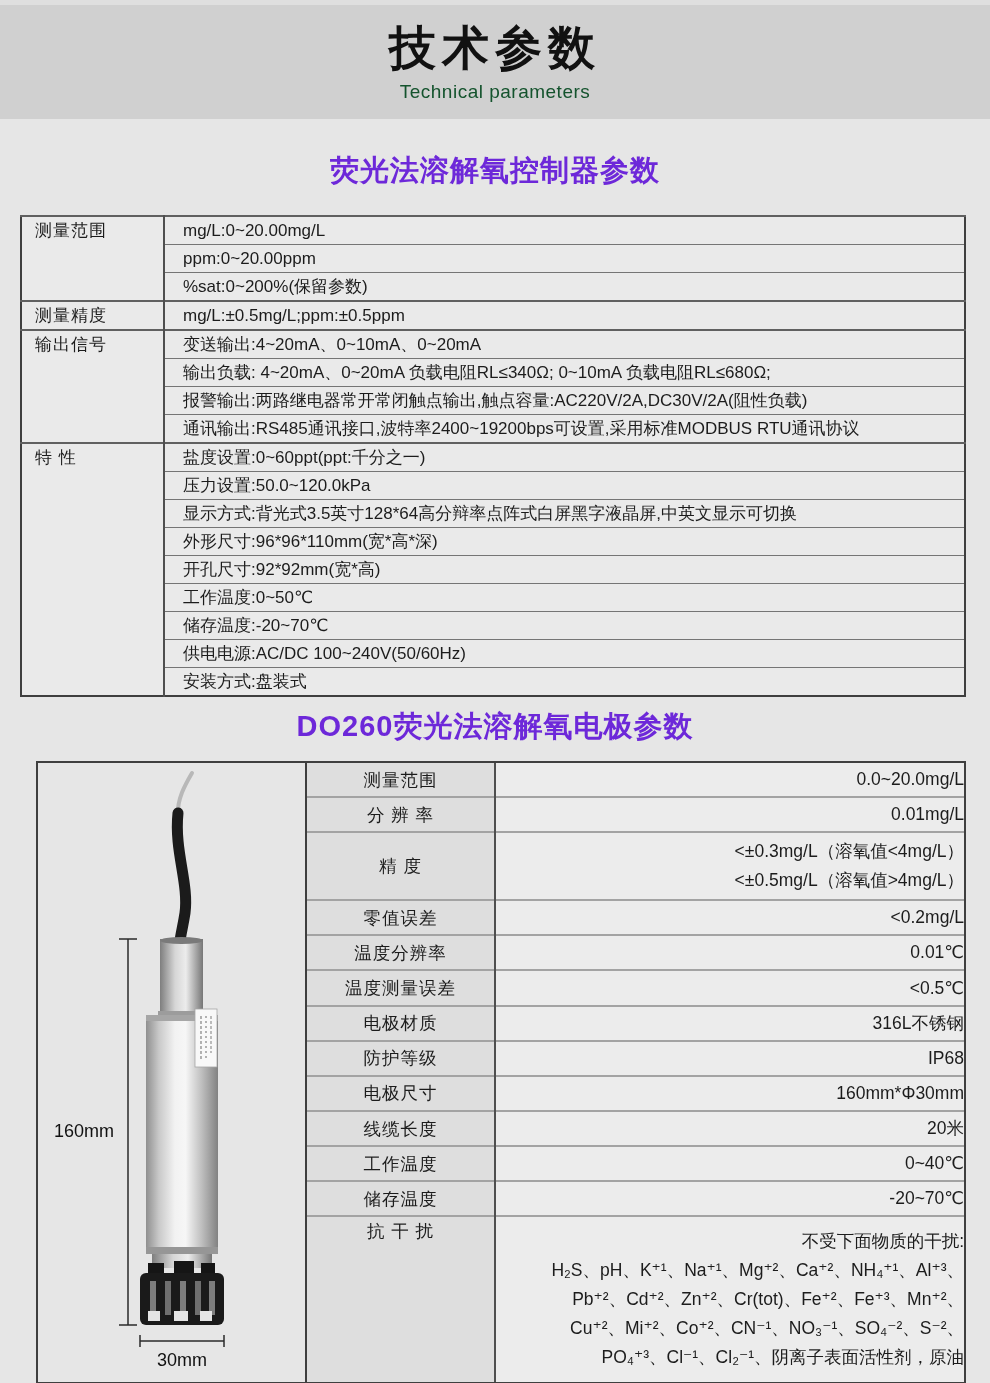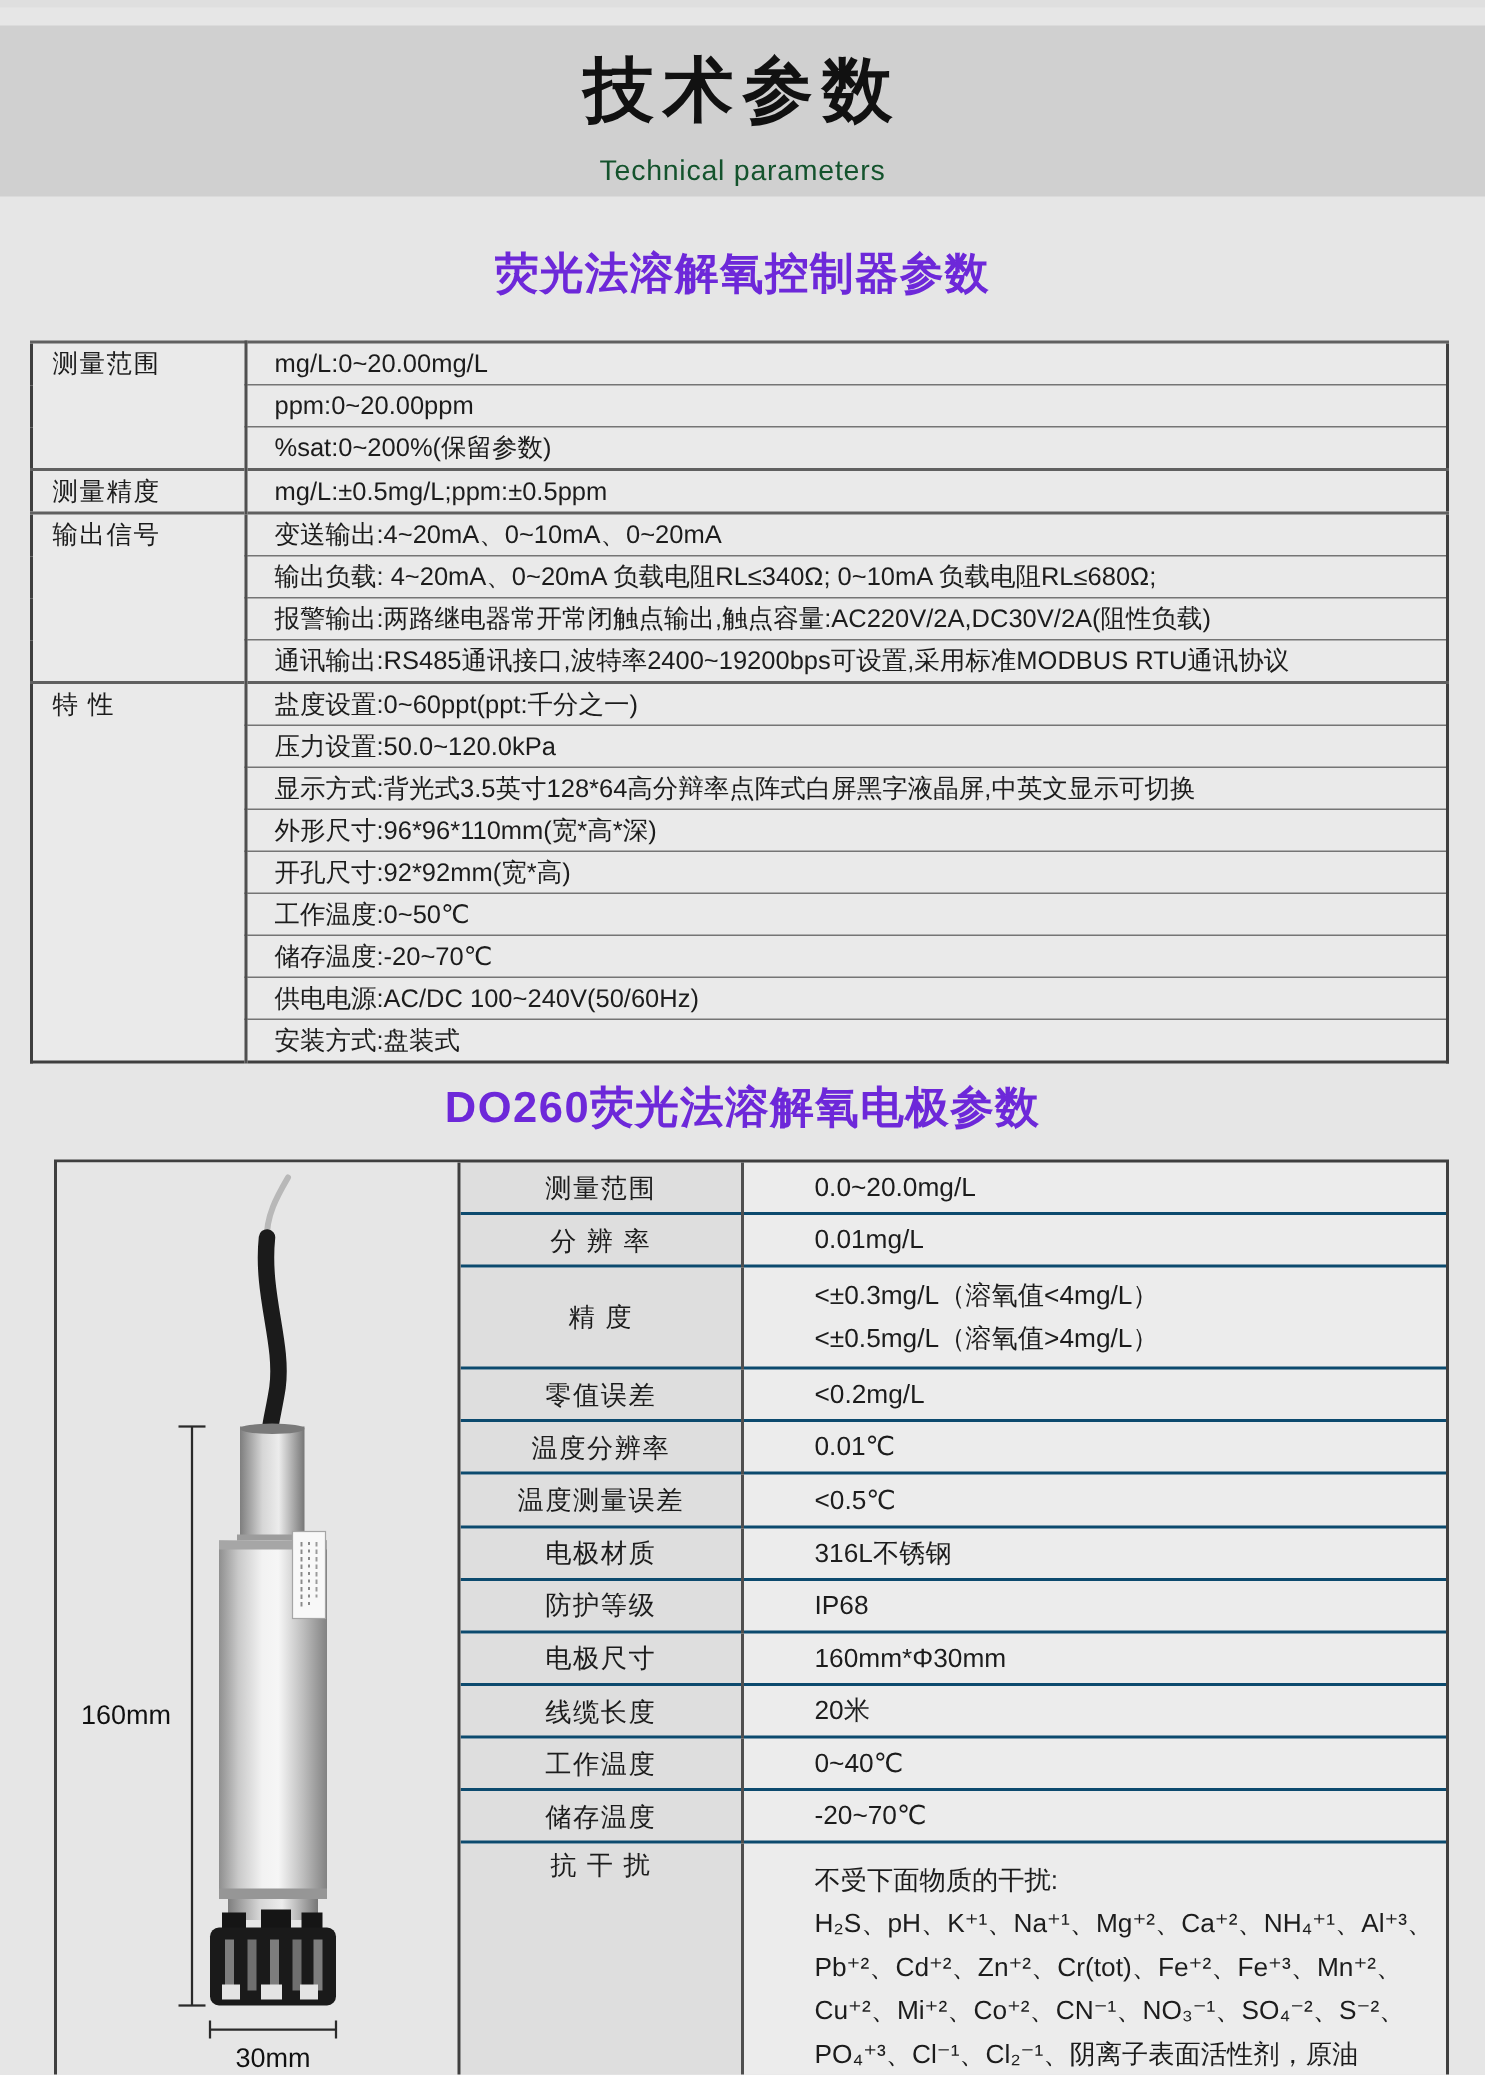--- a/index.html
+++ b/index.html
@@ -4,21 +4,21 @@
 <style>
   html,body{margin:0;padding:0;}
   body{
     width:990px;height:1383px;overflow:hidden;
     background:#e6e6e6;color:#1c1c1c;
     font-family:"Liberation Sans","DejaVu Sans",sans-serif;
     -webkit-font-smoothing:antialiased;
   }
   .top-strip{height:5px;background:#dfdfdf;}
   .banner{height:114px;background:#d0d0d0;text-align:center;}
-  .banner h1{margin:12px;padding-top:12px;font-size:47px;font-weight:bold;letter-spacing:6px;color:#111;}
+  .banner h1{margin:0;padding-top:12px;font-size:47px;font-weight:bold;letter-spacing:6px;color:#111;}
   .banner .sub{font-size:19px;color:#14532d;margin-top:1px;letter-spacing:.5px;}
   h2.sec{margin:0;text-align:center;font-weight:bold;font-size:29px;color:#6d28d9;letter-spacing:1px;}
   #sec1-title{margin:32px 0 24px 0;}
   #sec2-title{margin:10px 0 14px 0;}
 
   
   table.t1{border-collapse:collapse;margin-left:20px;width:946px;table-layout:fixed;
            border:2px solid #3f3f3f;background:#eaeaea;}
   table.t1 td{padding:0;font-size:17px;line-height:27px;height:27px;
               white-space:nowrap;overflow:hidden;}
@@ -29,25 +29,25 @@
   table.t1 td.val.inner{border-top:1.5px solid #757575;}
 
   
   .block2{margin-left:36px;width:930px;height:623px;border:2px solid #3f3f3f;
           display:flex;box-sizing:border-box;background:#ececec;}
   .probe-panel{width:269px;min-width:269px;border-right:2px solid #3f3f3f;
                box-sizing:border-box;background:#e6e6e6;position:relative;}
   .t2wrap{flex:1;}
   table.t2{border-collapse:collapse;width:100%;height:100%;table-layout:fixed;}
   table.t2 td{padding:0;font-size:17.5px;overflow:hidden;}
-  table.t2 tr + tr td{border-top:2px solid #0c4a6e;}
+  table.t2 tr + tr td{border-top:2px solid #a3a3a3;}
   table.t2 td.lbl2{width:187px;text-align:center;letter-spacing:1px;background:#dedede;
                    border-right:2px solid #4f4f4f;}
   table.t2 td.lbl2.top{vertical-align:top;line-height:29px;}
-  table.t2 td.val2{background:#ececec;padding-left:47px;}
+  table.t2 td.val2{background:#ececec;padding-left:47px;text-align:right;}
   table.t2 .vline{line-height:29px;height:29px;white-space:nowrap;}
 </style>
 </head>
 <body>
 
 <div>
 
   <div class="top-strip"></div>
 
   <header class="banner">

